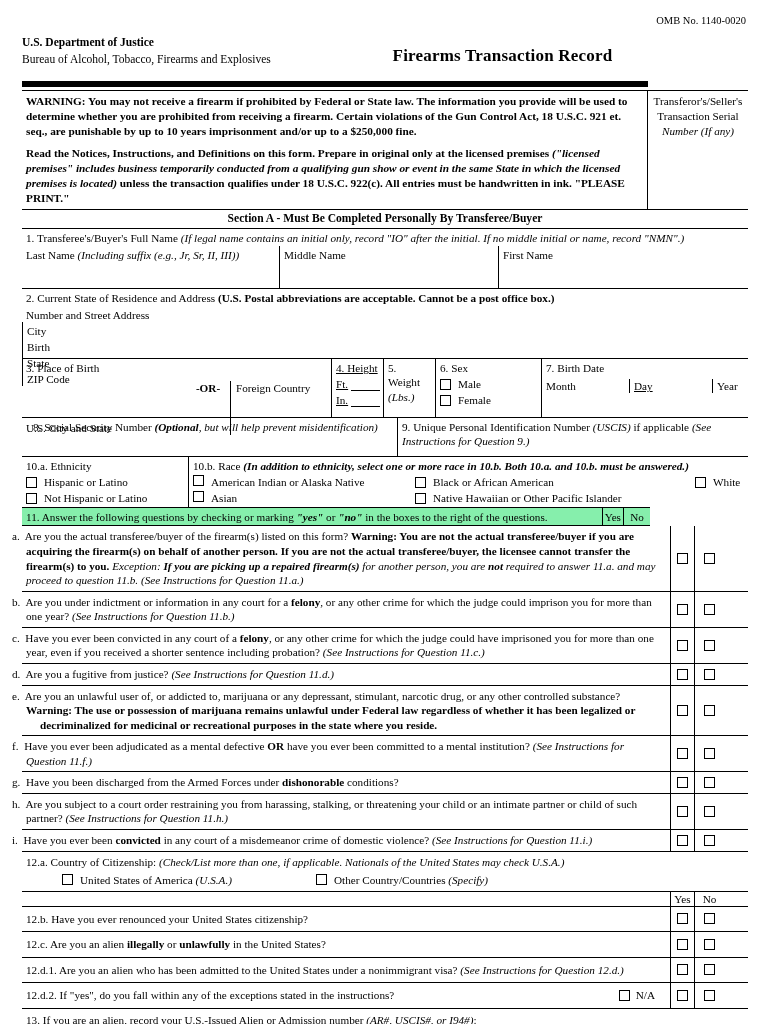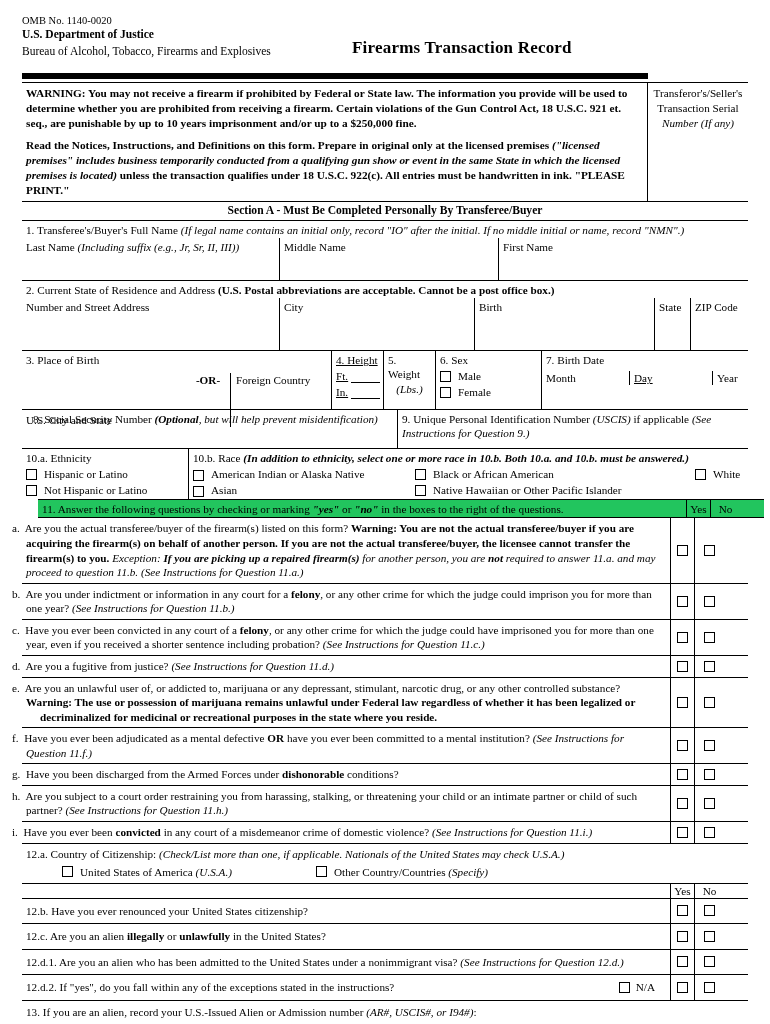--- a/index.html
+++ b/index.html
@@ -19,35 +19,37 @@
   .page {
     position: relative;
     width: 770px;
     height: 1024px;
     box-sizing: border-box;
     padding: 0 22px;
   }
 
   
   .omb {
-    text-align: left;
+    text-align: right;
     font-size: 10.5px;
     padding-top: 14px;
     padding-right: 2px;
   }
   .hdr {
     display: flex;
     align-items: flex-start;
+    margin-top: 8px;
     height: 40px;
   }
   .hdr-left { width: 330px; }
   .hdr-left .l1 { font-weight: bold; font-size: 11.5px; }
   .hdr-left .l2 { font-size: 11.5px; margin-top: 2px; }
   .hdr-title {
     flex: 1;
+    text-align: center;
     font-weight: bold;
     font-size: 17px;
     padding-top: 10px;
     letter-spacing: 0.2px;
   }
   .hdr-spacer { width: 95px; }
 
   .blackbar {
     height: 6px;
     background: #000;
@@ -98,41 +100,41 @@
     padding: 2px 4px 0 4px;
     font-size: 11.2px;
   }
   .vline { border-left: 1.1px solid #000; }
 
   .namerow { display: flex; width: 726px; height: 42px; }
   .nm1 { width: 257px; }
   .nm2 { width: 250px; }
   .nm3 { flex: 1; }
 
-  .addrrow { display: flex; width: 726px; height: 52px; }
+  .addrrow { display: flex; width: 726px; height: 52px; flex-direction: column; }
   .ad1 { width: 257px; }
   .ad2 { width: 195px; }
   .ad3 { width: 180px; }
   .ad4 { width: 36px; }
   .ad5 { flex: 1; }
 
   
   .r3 { display: flex; width: 726px; height: 58px; }
   .r3 > div { box-sizing: border-box; font-size: 11.2px; }
   .pob { width: 309px; padding: 2px 4px 0 4px; }
   .pob-line2 { display: flex; margin-top: 6px; }
   .pob-city { width: 160px; margin-top: 40px; }
   .pob-or { width: 44px; font-weight: bold; text-align: center; }
   .pob-fc { flex: 1; border-left: 1.1px solid #000; padding-left: 5px; margin-left: 0; }
   .hgt { width: 52px; padding: 2px 3px 0 4px; border-left: 1.1px solid #000; text-decoration: underline; }
   .hgt .ln { display: flex; align-items: flex-end; margin-top: 2px; }
   .hgt .ln span { width: 13px; }
   .hgt .ln .ul { flex: 1; border-bottom: 1.1px solid #000; height: 11px; margin-left: 2px; }
   .wgt { width: 52px; padding: 2px 4px 0 4px; border-left: 1.1px solid #000; }
-  .wgt .sub { text-align: center; font-style: italic; margin-top: 1px; }
+  .wgt .sub { font-style: italic; margin-top: 1px; }
   .sex { width: 106px; padding: 2px 4px 0 4px; border-left: 1.1px solid #000; }
   .bdate { flex: 1; padding: 2px 0 0 0; border-left: 1.1px solid #000; }
   .bdate .t { padding-left: 4px; }
   .bdate .cols { display: flex; margin-top: 4px; }
   .bdate .cols > div { padding-left: 4px; }
   .bd-m { width: 83px; }
   .bd-d { width: 78px; border-left: 1.1px solid #000; text-decoration: underline; }
   .bd-y { flex: 1; border-left: 1.1px solid #000; }
 
   
@@ -149,26 +151,26 @@
   .cb {
     width: 11px; height: 11px;
     border: 1.1px solid #000;
     box-sizing: border-box;
     display: inline-block;
     flex: none;
     background: #fff;
   }
   .cb-lbl { margin-left: 7px; font-size: 11.2px; }
   .racerow { display: flex; margin-top: 2px; }
-  .race-c1 { width: 222px; display: flex; align-items: flex-end; }
+  .race-c1 { width: 222px; display: flex; align-items: flex-start; }
   .race-c2 { width: 280px; display: flex; align-items: center; }
   .race-c3 { flex: 1; display: flex; align-items: center; }
 
   
-  .q11hdr { display: flex; width: 726px; border-top: 1.4px solid #000; border-bottom: 1.1px solid #000; background: #22c55e; margin-left: 16px; }
+  .q11hdr { display: flex; width: 628px; border-top: 1.4px solid #000; border-bottom: 1.1px solid #000; background: #86efac; }
   .q11hdr .txt { width: 648px; box-sizing: border-box; padding: 1.5px 4px; font-size: 11.2px; }
   .q11hdr .yn { width: 24px; text-align: center; box-sizing: border-box; border-left: 1.1px solid #000; font-size: 11.2px; padding: 1.5px 0; }
   .q11hdr .yn.last { width: 30px; }
 
   .qrow { display: flex; width: 726px; border-bottom: 1.1px solid #000; }
   .qrow .qtxt {
     width: 648px;
     box-sizing: border-box;
     padding: 3px 5px 3px 4px;
     font-size: 11.2px;

